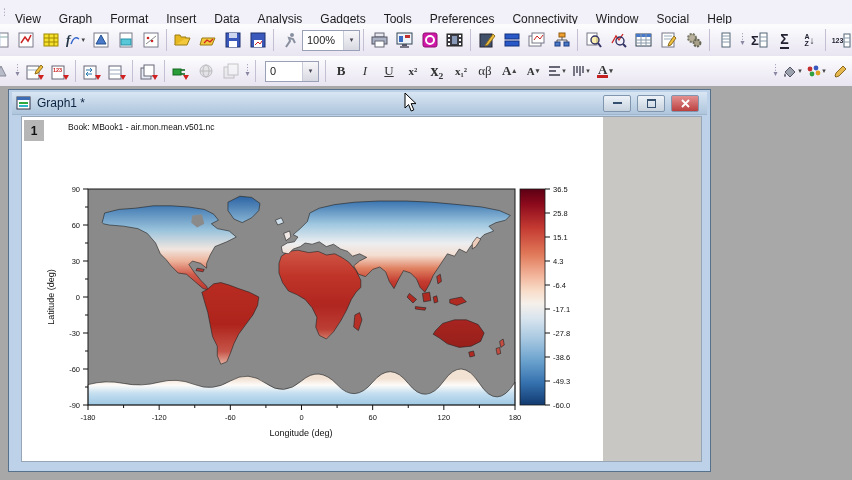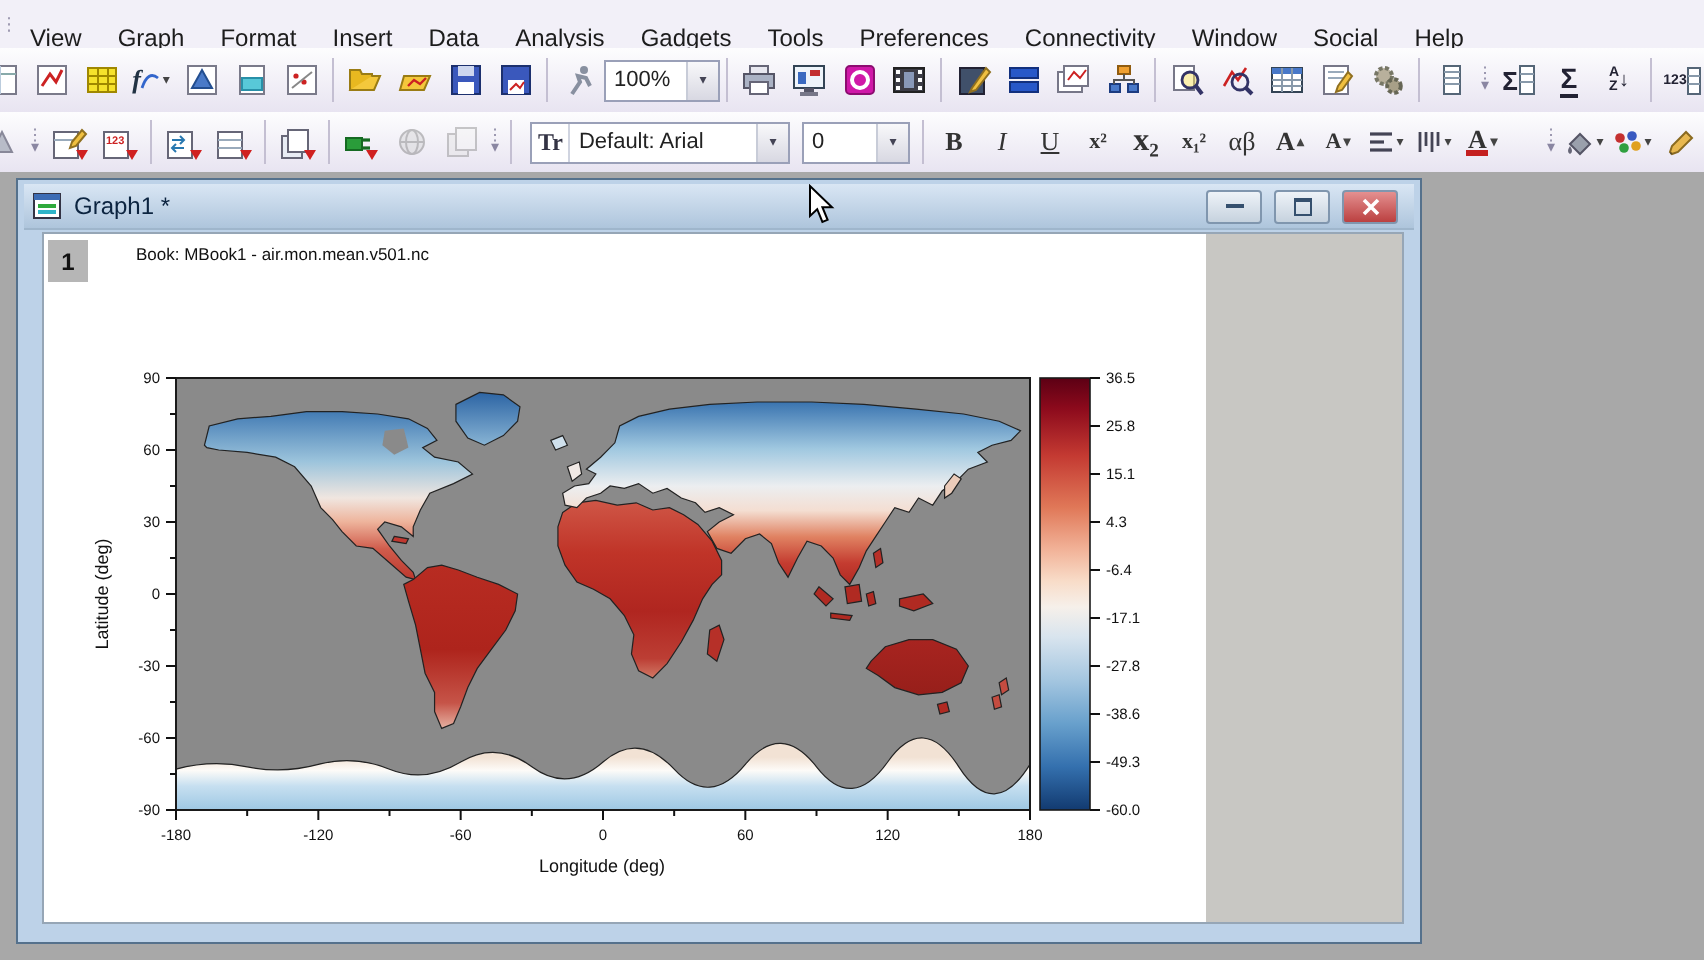--- a/index.html
+++ b/index.html
@@ -386,25 +386,20 @@
       <svg class="ic" width="18" height="18" viewBox="0 0 18 18">
         <rect x="2" y="5" width="10" height="11" fill="#e4e4e8" stroke="#889"></rect>
         <rect x="6" y="2" width="10" height="11" fill="#f4f4f6" stroke="#889"></rect>
       </svg>
     </span>
   <span class="grip">
       <span>⋮</span>
       <span>▾</span>
     </span>
   <span class="sep"></span>
-  <span class="combo" style="width:128px;margin-left:6px">
-      <span class="trbox">Tr</span>
-      <span class="val">Default: Arial</span>
-      <span class="cbarrow">▾</span>
-    </span>
   <span class="combo" style="width:52px;margin-left:6px">
       <span class="val">0</span>
       <span class="cbarrow">▾</span>
     </span>
   <span class="sep" style="margin-left:6px"></span>
   <span class="fmtb b">B</span>
   <span class="fmtb i">I</span>
   <span class="fmtb u">U</span>
   <span class="fmtb b" style="font-size:11px">x²</span>
   <span class="fmtb b" style="font-size:16px">x₂</span>

